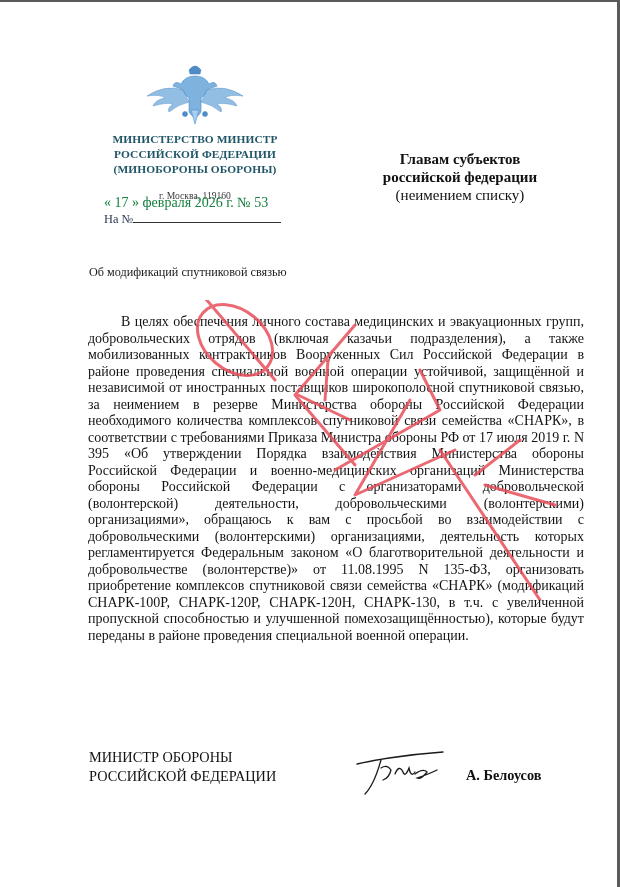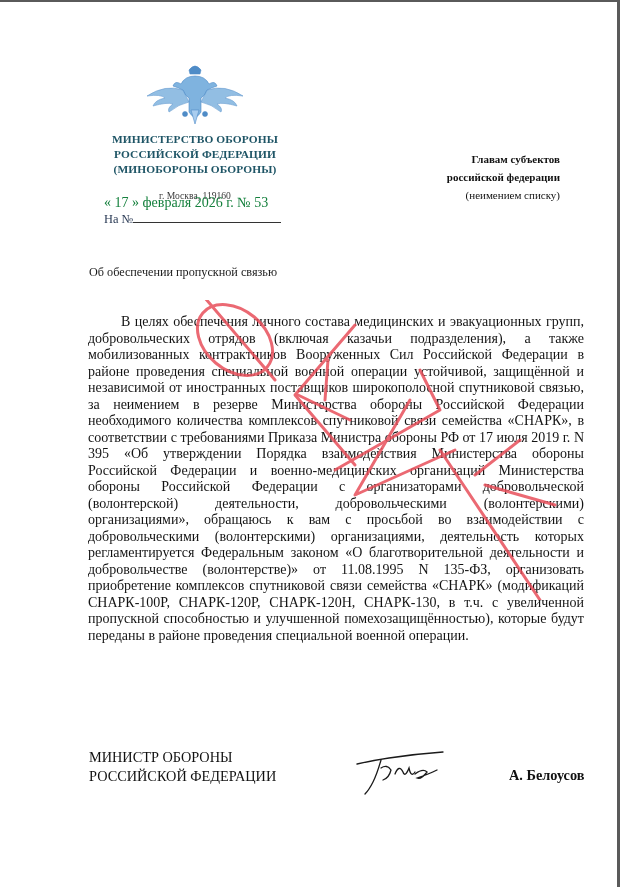--- a/index.html
+++ b/index.html
@@ -19,40 +19,40 @@
       color: #1f5566; letter-spacing: 0.1px;
     }
     .city { font-size: 9.6px; color: #3a3a3a; margin-top: 13px; }
     .date-line {
       position: absolute; left: 104px; top: 195px; font-size: 14px; color: #15803d; line-height: 16px;
     }
     .ref-line { position: absolute; left: 104px; top: 210px; font-size: 12.4px; color: #2a3a55; line-height: 16px; text-align: center; }
     .ref-underline { display: inline-block; width: 148px; border-bottom: 1px solid #333; height: 12px; vertical-align: baseline; }
 
     .addressee {
-      position: absolute; left: 360px; top: 150px; width: 200px; text-align: right;
-      font-size: 11px; line-height: 18px; color: #111;
+      position: absolute; left: 360px; top: 150px; width: 200px; text-align: center;
+      font-size: 15px; line-height: 18px; color: #111;
     }
     .addressee .b { font-weight: bold; }
 
     .subject {
       position: absolute; left: 89px; top: 265px; font-size: 12.2px; line-height: 15.5px; color: #1a1a1a;
     }
 
     .body-text {
       position: absolute; left: 88px; top: 314px; width: 496px;
       font-size: 14px; line-height: 16.5px; text-align: justify; color: #141414;
     }
     .body-text p { margin: 0; text-indent: 33px; }
 
     .sig-title {
       position: absolute; left: 89px; top: 748px; font-weight: normal; font-size: 14.3px; line-height: 18.5px; color: #111;
     }
     .signature { position: absolute; left: 355px; top: 750px; width: 100px; height: 48px; }
-    .sig-name { position: absolute; left: 509px; top: 767px; font-weight: bold; font-size: 14.3px; color: #111; }
+    .sig-name { position: absolute; left: 466px; top: 767px; font-weight: bold; font-size: 14.3px; color: #111; }
 
     .stamp {
       position: absolute; left: 180px; top: 300px; width: 400px; height: 300px; pointer-events: none;
     }
   </style>
 </head>
 <body>
 
 <div class="frame-top"></div>
 <div class="frame-right"></div>
@@ -64,40 +64,40 @@
       <circle cx="50" cy="6" r="1.5" fill="#4f8cc7"></circle>
       <path d="M50 14 Q40 14 36 22 Q30 18 28 24 Q34 26 38 28 Q40 34 44 36 L44 50 Q50 60 56 50 L56 36 Q60 34 62 28 Q66 26 72 24 Q70 18 64 22 Q60 14 50 14 Z"></path>
       <path d="M38 28 Q20 22 2 34 Q16 32 20 36 Q10 38 8 44 Q22 40 28 42 Q22 46 24 50 Q34 42 44 40 Z" opacity="0.85"></path>
       <path d="M62 28 Q80 22 98 34 Q84 32 80 36 Q90 38 92 44 Q78 40 72 42 Q78 46 76 50 Q66 42 56 40 Z" opacity="0.85"></path>
       <path d="M46 48 L50 62 L54 48 Z" fill="#a9cdef"></path>
       <circle cx="40" cy="52" r="2.5" fill="#4f8cc7"></circle>
       <circle cx="60" cy="52" r="2.5" fill="#4f8cc7"></circle>
     </g>
   </svg>
   <div class="ministry">
-    <div>МИНИСТЕРСТВО ОБОРОНЫ</div>
+    <div>МИНИСТЕРСТВО МИНИСТР</div>
     <div>РОССИЙСКОЙ ФЕДЕРАЦИИ</div>
     <div>(МИНОБОРОНЫ ОБОРОНЫ)</div>
   </div>
   <div class="city">г. Москва, 119160</div>
 </div>
 
 <div class="date-line">« 17 » февраля 2026 г. № 53</div>
 <div class="ref-line">
   <span>На №</span><span class="ref-underline"></span>
 </div>
 
 <div class="addressee">
   <div class="b">Главам субъектов</div>
   <div class="b">российской федерации</div>
   <div>(неимением списку)</div>
 </div>
 
 <div class="subject">
-  <div>Об обеспечении пропускной связью</div>
+  <div>Об модификаций спутниковой связью</div>
 </div>
 
 <div class="body-text">
   <p>В целях обеспечения личного состава медицинских и эвакуационных групп, добровольческих отрядов (включая казачьи подразделения), а также мобилизованных контрактников Вооруженных Сил Российской Федерации в районе проведения специальной военной операции устойчивой, защищённой и независимой от иностранных поставщиков широкополосной спутниковой связью, за неимением в резерве Министерства обороны Российской Федерации необходимого количества комплексов спутниковой связи семейства «СНАРК», в соответствии с требованиями Приказа Министра обороны РФ от 17 июля 2019 г. N 395 «Об утверждении Порядка взаимодействия Министерства обороны Российской Федерации и военно-медицинских организаций Министерства обороны Российской Федерации с организаторами добровольческой (волонтерской) деятельности, добровольческими (волонтерскими) организациями», обращаюсь к вам с просьбой во взаимодействии с добровольческими (волонтерскими) организациями, деятельность которых регламентируется Федеральным законом «О благотворительной деятельности и добровольчестве (волонтерстве)» от 11.08.1995 N 135-ФЗ, организовать приобретение комплексов спутниковой связи семейства «СНАРК» (модификаций СНАРК-100Р, СНАРК-120Р, СНАРК-120Н, СНАРК-130, в т.ч. с увеличенной пропускной способностью и улучшенной помехозащищённостью), которые будут переданы в районе проведения специальной военной операции.</p>
 </div>
 
 <div class="sig-title">
   <div>МИНИСТР ОБОРОНЫ</div>
   <div>РОССИЙСКОЙ ФЕДЕРАЦИИ</div>
 </div>

